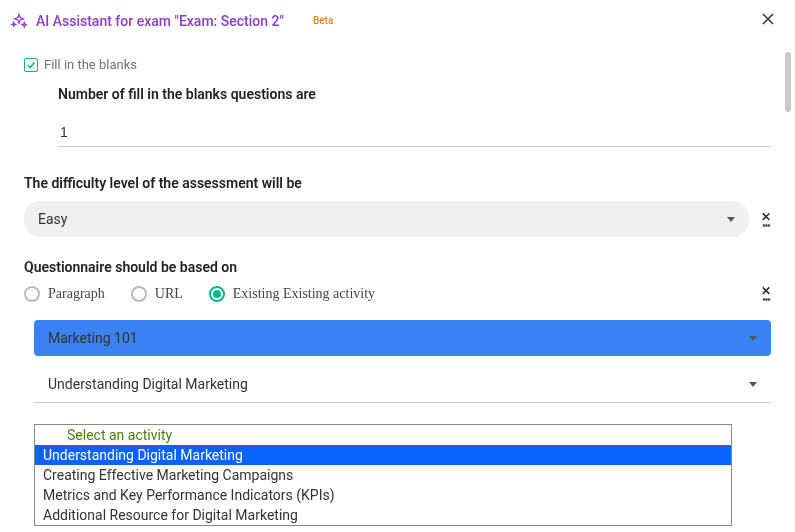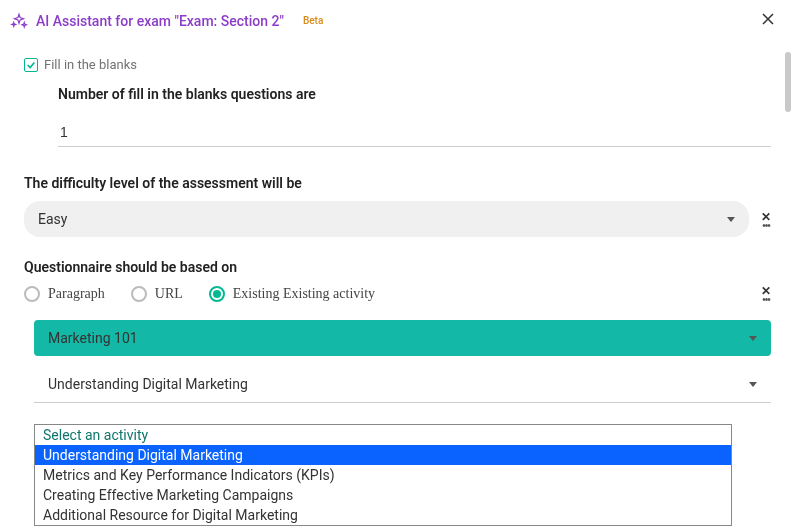--- a/index.html
+++ b/index.html
@@ -26,21 +26,21 @@
   }
   .ai-icon { color: #8B3DC9; display:inline-flex; }
   .header-title {
     color: #8B3DC9;
     font-size: 14px;
     font-weight: 500;
   }
   .beta-badge {
     color: #d98b1a;
     font-size: 10px;
-    margin-left: 11px;
+    margin-left: 21px;
     font-weight: 500;
   }
   .close-btn {
     cursor: pointer;
     color: #444;
     font-size: 16px;
     line-height: 1;
     background: none;
     border: none;
     padding: 4px;
@@ -103,21 +103,21 @@
     border-radius: 16px;
     padding: 10px 14px;
     display: flex;
     align-items: center;
     justify-content: space-between;
     cursor: pointer;
     color: #333;
   }
   .select-box-light {
     flex: 1;
-    background: #14b8a6;
+    background: #3b82f6;
     border: none;
     border-radius: 4px;
     padding: 10px 14px;
     display: flex;
     align-items: center;
     justify-content: space-between;
     cursor: pointer;
     color: #333;
     margin-bottom: 10px;
   }
@@ -180,21 +180,21 @@
     border: 1px solid #888;
     z-index: 5;
   }
   .dropdown-item {
     padding: 2px 8px;
     font-size: 14px;
     color: #333;
     cursor: pointer;
     white-space: nowrap;
   }
-  .dropdown-item.placeholder { color: #0f766e; }
+  .dropdown-item.placeholder { color: #4d7c0f; margin-left: 24px; }
   .dropdown-item.highlight {
     background: #0a63ff;
     color: #fff;
   }
   .scrollbar {
     position: absolute;
     right: 2px;
     top: 52px;
     bottom: 4px;
     width: 10px;
@@ -301,22 +301,22 @@
       <span>Understanding Digital Marketing</span>
       <span class="caret"></span>
     </div>
   </div>
 
 </div>
 
 <div class="dropdown-panel" style="top:424px;">
   <div class="dropdown-item placeholder">Select an activity</div>
   <div class="dropdown-item highlight">Understanding Digital Marketing</div>
+  <div class="dropdown-item">Creating Effective Marketing Campaigns</div>
   <div class="dropdown-item">Metrics and Key Performance Indicators (KPIs)</div>
-  <div class="dropdown-item">Creating Effective Marketing Campaigns</div>
   <div class="dropdown-item">Additional Resource for Digital Marketing</div>
 </div>
 
 <div class="scrollbar">
   <div class="scrollbar-track">
     <div class="scrollbar-thumb"></div>
   </div>
 </div>
 
 </body></html>

